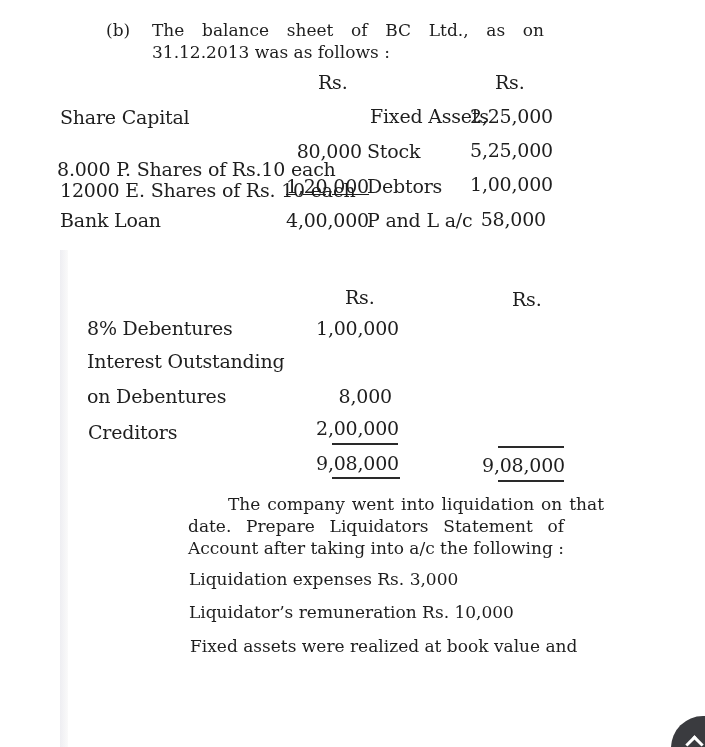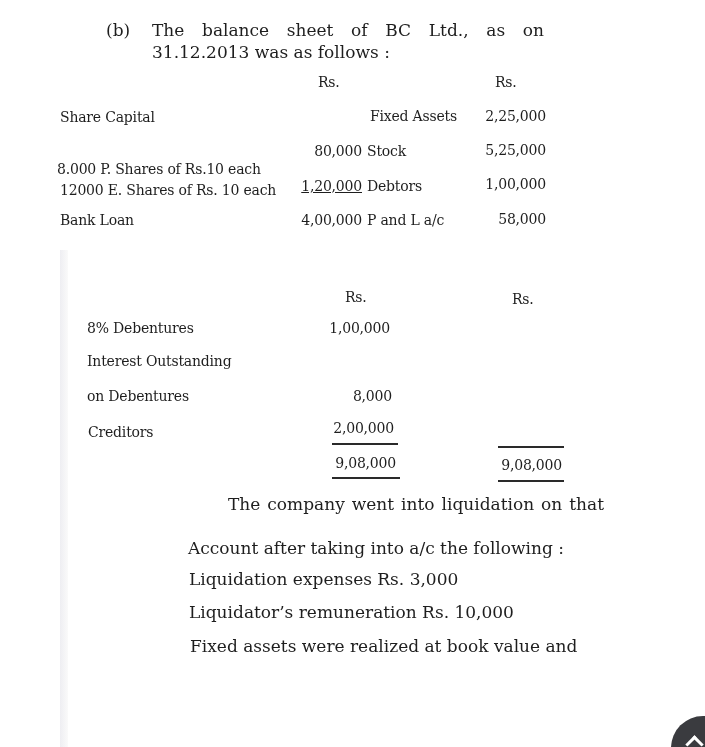--- a/index.html
+++ b/index.html
@@ -24,21 +24,21 @@
       position: absolute;
       left: 60px;
       top: 250px;
       width: 8px;
       height: 497px;
       background: linear-gradient(to right, #eeeef2, #fafafa);
     }
     .t {
       position: absolute;
       white-space: nowrap;
-      font-size: 14px;
+      font-size: 19px;
       line-height: 20px;
       letter-spacing: -0.2px;
     }
     .t.lg {
       font-size: 17px;
       line-height: 22px;
       letter-spacing: 0;
     }
     .t.r { text-align: right; }
     .just {
@@ -123,20 +123,21 @@
   <div class="rule" style="left:332px; top:443px; width:66px;"></div>
   <div class="rule" style="left:498px; top:446px; width:66px;"></div>
 
   <div class="t r" style="left:316px; top:453px; width:80px;">9,08,000</div>
   <div class="t r" style="left:482px; top:455px; width:80px;">9,08,000</div>
 
   <div class="rule" style="left:332px; top:477px; width:68px;"></div>
   <div class="rule" style="left:498px; top:480px; width:66px;"></div>
 
   <div class="just" style="left:188px; top:493px; width:376px;margin-left:40px;">The company went into liquidation on that</div>
+  <div class="just" style="left:188px; top:515px; width:376px;">date. Prepare Liquidators Statement of</div>
   <div class="t lg" style="left:188px; top:537px;">Account after taking into a/c the following :</div>
 
   <div class="t lg" style="left:189px; top:568px;">Liquidation expenses Rs. 3,000</div>
   <div class="t lg" style="left:189px; top:601px;">Liquidator’s remuneration Rs. 10,000</div>
   <div class="t lg" style="left:190px; top:635px;">Fixed assets were realized at book value and</div>
 </div>
 
 <div class="scroll-top">
   <span class="arrow"></span>
 </div>

